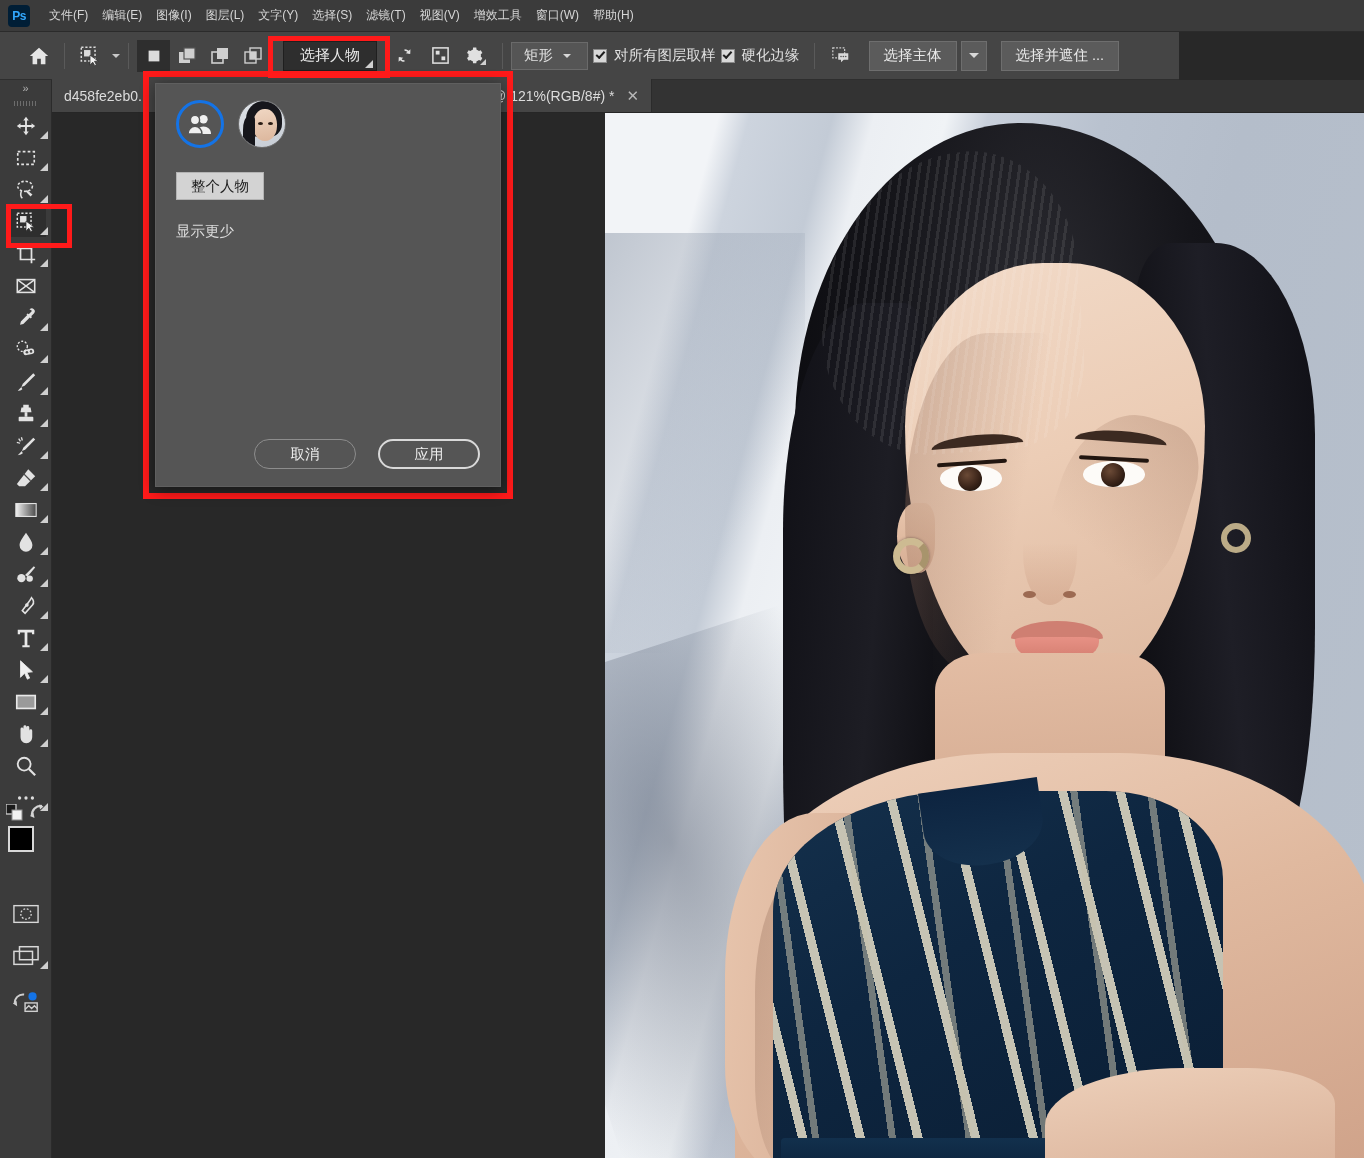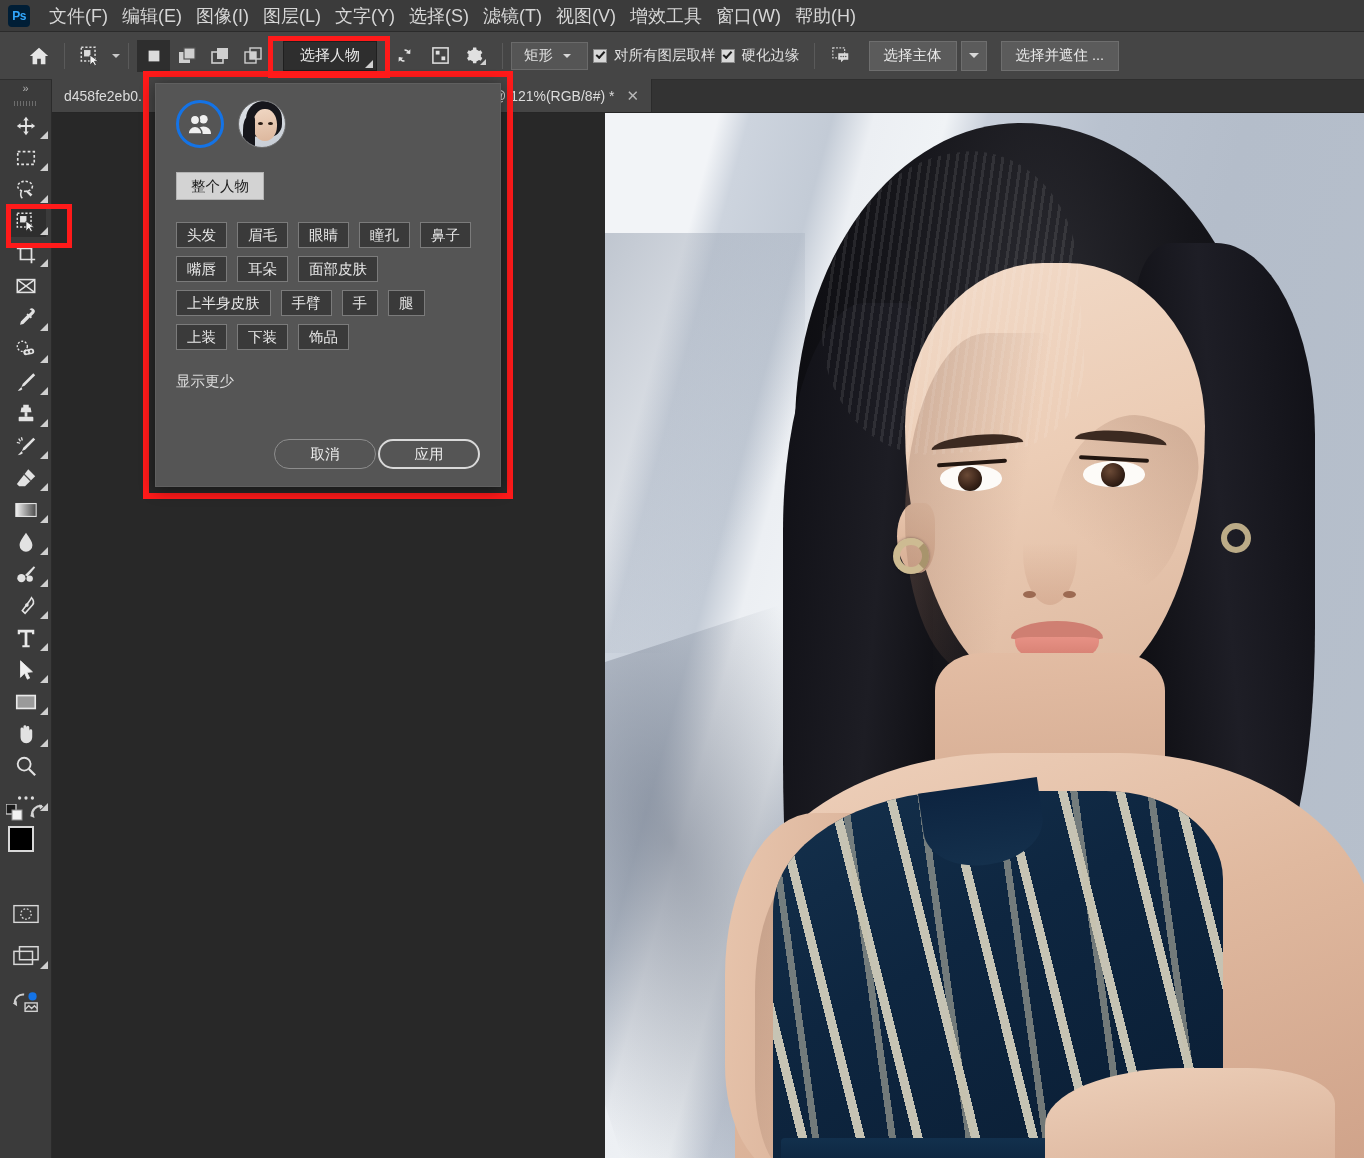--- a/index.html
+++ b/index.html
@@ -19,27 +19,27 @@
     border-bottom: 1px solid #2b2b2b;
   }
   #ps-logo {
     width: 22px; height: 22px; margin-left: 8px; margin-right: 12px;
     background: #001e36; border-radius: 4px;
     color: #31a8ff; font-size: 12px; font-weight: bold;
     display: flex; align-items: center; justify-content: center;
     letter-spacing: -0.5px;
   }
   .menu-item {
-    color: #d6d6d6; font-size: 18px; padding: 4px 7px;
+    color: #d6d6d6; font-size: 12px; padding: 4px 7px;
     white-space: nowrap; cursor: default;
   }
 
   
   #optionsbar {
-    position: absolute; left: 0; top: 32px; width: 1364px; height: 48px;
+    position: absolute; left: 0; top: 32px; width: 1179px; height: 48px;
     background: #454545;
     display: flex; align-items: center;
     border-bottom: 1px solid #2e2e2e;
   }
   .ob-sep {
     width: 1px; height: 26px; background: #5a5a5a; margin: 0 8px;
   }
   #home-btn {
     width: 34px; height: 34px; margin-left: 22px;
     display: flex; align-items: center; justify-content: center;
@@ -419,21 +419,21 @@
     height: 26px; background: #3a3a3a; border: 1px solid #7b7b7b;
     color: #e8e8e8; font-size: 14.5px; padding: 0 10px;
     display: flex; align-items: center; justify-content: center;
     white-space: nowrap;
   }
   #show-less {
     margin: 22px 0 0 20px; color: #dcdcdc; font-size: 14.5px;
   }
   #popup-actions {
     position: absolute; right: 20px; bottom: 17px;
-    display: flex; gap: 2px;
+    display: flex; gap: 22px;
   }
   .pill {
     height: 30px; min-width: 102px; border-radius: 15px;
     display: flex; align-items: center; justify-content: center;
     font-size: 14.5px; color: #ededed; background: transparent;
   }
   .pill.cancel { border: 1px solid #8d8d8d; }
   .pill.apply  { border: 2px solid #d9d9d9; }
 
   
@@ -887,37 +887,20 @@
       <span class="t-hair2"></span>
       <span class="t-eye" style="left:19px"></span>
       <span class="t-eye" style="left:29px"></span>
     </div>
   </div>
 
   <div id="whole-person-btn">
     <span>整个人物</span>
   </div>
 
-  <div id="tag-grid">
-    <div class="tag">头发</div>
-    <div class="tag">眉毛</div>
-    <div class="tag">眼睛</div>
-    <div class="tag">瞳孔</div>
-    <div class="tag">鼻子</div>
-    <div class="tag">嘴唇</div>
-    <div class="tag">耳朵</div>
-    <div class="tag">面部皮肤</div>
-    <div class="tag">上半身皮肤</div>
-    <div class="tag">手臂</div>
-    <div class="tag">手</div>
-    <div class="tag">腿</div>
-    <div class="tag">上装</div>
-    <div class="tag">下装</div>
-    <div class="tag">饰品</div>
-  </div>
 
   <div id="show-less">显示更少</div>
 
   <div id="popup-actions">
     <div class="pill cancel">取消</div>
     <div class="pill apply">应用</div>
   </div>
 </div>
 
 <div id="btn-outline"></div>

